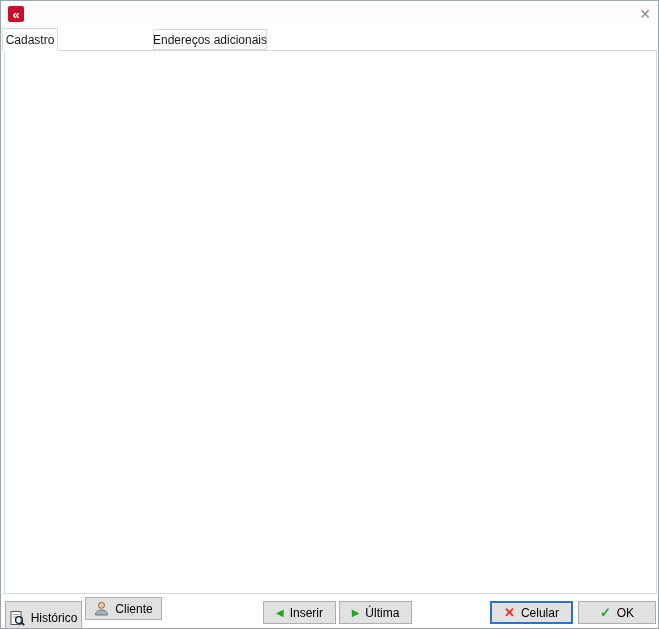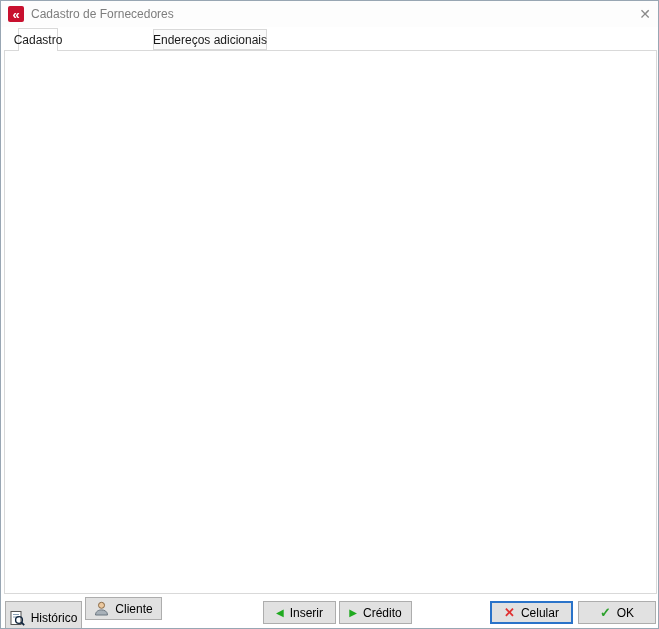--- a/index.html
+++ b/index.html
@@ -42,25 +42,24 @@
   .greenck{color:#2da12d;font-size:13px;font-weight:bold;line-height:1;}
   .cb{background:#fff;border:1px solid #555;width:13px;height:13px;display:flex;align-items:center;justify-content:center;font-size:11px;font-weight:bold;color:#222;line-height:1;}
 </style>
 </head>
 <body>
 
 <div class="window">
 
   <div class="abs titlebar">
     <div class="abs logo">«</div>
-    <div class="abs title">Cadastro de Fornecedores</div>
     <div class="abs closex">✕</div>
   </div>
 
-  <div class="abs tab active" style="left:17px;width:40px;">Cadastro</div>
+  <div class="abs tab active" style="left:1px;width:56px;">Cadastro</div>
   <div class="abs tab" style="left:152px;width:114px;">Endereços adicionais</div>
 
   <div class="abs page"></div>
 
   <div class="abs label" style="left:0;top:65px;width:96px;">CNPJ/CPF:</div>
   <div class="abs field" style="left:100px;top:62px;width:126px;height:20px;">00.445.335/0001-13</div>
   <span class="abs ring" style="left:234px;top:62px;width:12px;height:15px;"></span>
   <svg class="abs" style="left:257px;top:61px;" width="21" height="21" viewBox="0 0 21 21">
     <circle cx="9.5" cy="9.5" r="8" fill="#29aae1" stroke="#1477a8"></circle>
     <ellipse cx="9.5" cy="9.5" rx="3.8" ry="8" fill="none" stroke="#1477a8"></ellipse>
@@ -210,21 +209,21 @@
       <path d="M1.5 14 c0-3.6 3-5.1 6-5.1 s6 1.5 6 5.1 z" fill="#a8b1b9" stroke="#6b7680"></path>
     </svg>
     <span>Cliente</span>
   </div>
   <div class="abs btn" style="left:262px;top:600px;width:73px;height:23px;">
     <span class="garrow">◀</span>
     <span>Inserir</span>
   </div>
   <div class="abs btn" style="left:338px;top:600px;width:73px;height:23px;">
     <span class="garrow">▶</span>
-    <span>Crédito</span>
+    <span>Última</span>
   </div>
   <div class="abs btn focus" style="left:489px;top:600px;width:83px;height:23px;">
     <span class="redx">✕</span>
     <span>Celular</span>
   </div>
   <div class="abs btn" style="left:577px;top:600px;width:78px;height:23px;">
     <span class="greenck">✓</span>
     <span>OK</span>
   </div>
 

